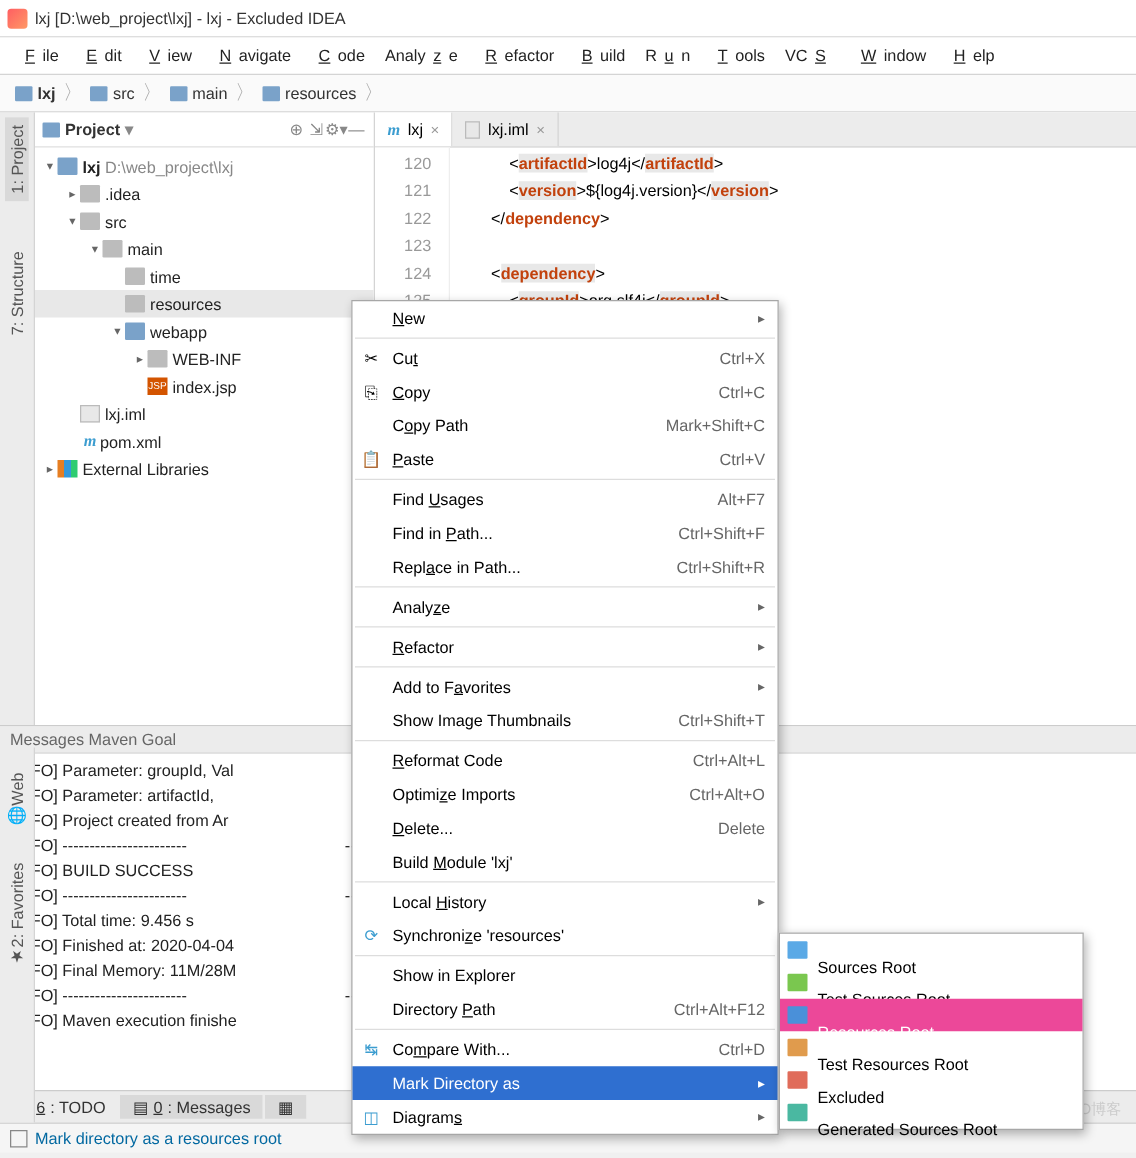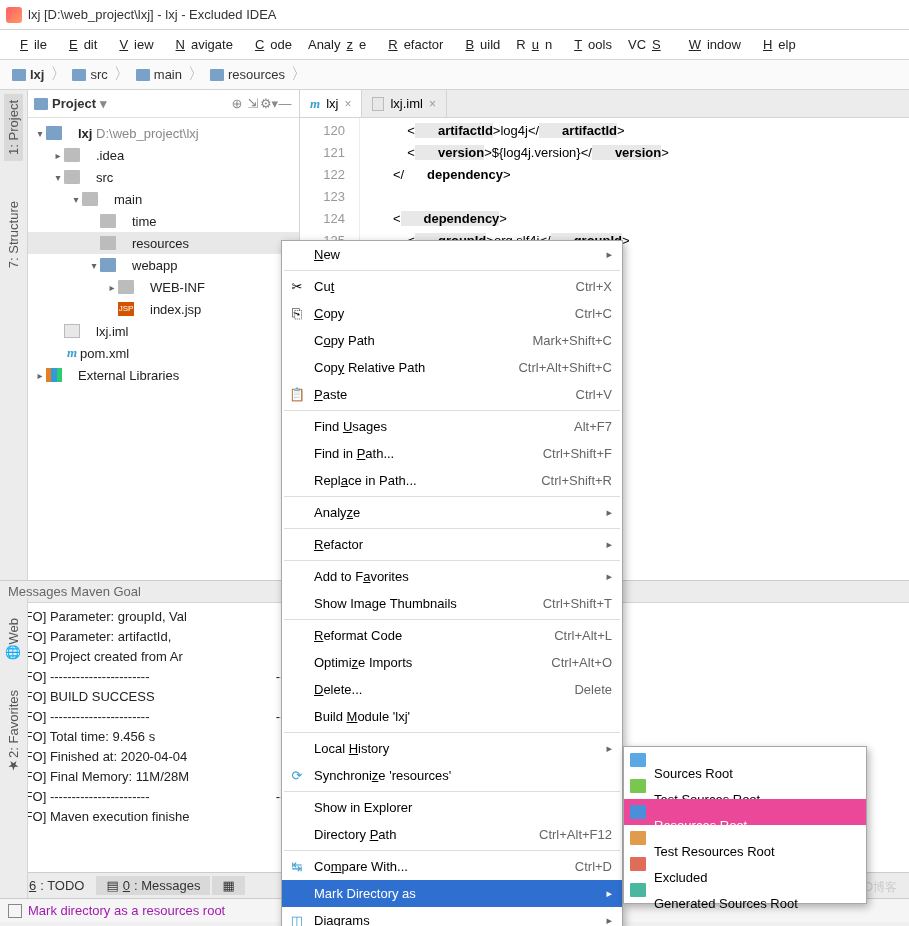--- a/index.html
+++ b/index.html
@@ -29,57 +29,57 @@
 
 .project-pane { background: #fff; border-right: 1px solid #d4d4d4; display: flex; flex-direction: column; }
 .pane-header { height: 28px; display: flex; align-items: center; padding: 0 6px; border-bottom: 1px solid #e0e0e0; gap: 0; }
 .pane-header .pane-title { font-weight: 600; color: #333; flex: 1; display:flex; align-items:center; gap:4px;}
 .pane-header .tool-icon { width:16px; height:16px; color:#888; display:flex; align-items:center; justify-content:center; }
 
 .tree { padding: 4px 0; overflow: hidden; }
 .tree-row { display: flex; align-items: center; height: 22px; padding-left: 6px; white-space: nowrap; }
 .tree-row .ind { display:inline-block; }
 .tree-row .arrow { width: 12px; color: #666; font-size: 10px; text-align:center; }
-.tree-row .icon { width: 16px; height: 14px; margin-right: 16px; display:inline-block; }
+.tree-row .icon { width: 16px; height: 14px; margin-right: 4px; display:inline-block; }
 .icon-folder { background: #bcbcbc; border-radius:1px; }
 .icon-folder-blue { background: #7aa2c9; border-radius:1px; }
 .icon-file { background: #e8e8e8; border: 1px solid #bbb; width:12px; height:14px; }
 .icon-m { color:#3c9dd0; font-weight:bold; font-style:italic; font-family:serif; }
 .icon-lib { background: linear-gradient(90deg,#e67e22 33%,#3498db 33%,#3498db 66%,#2ecc71 66%); }
 .tree-row.sel { background: #e8e8e8; }
 .tree-row .text { color:#222; }
 .tree-row .muted { color:#888; }
 
 
 .editor-area { background:#fff; display:flex; flex-direction:column; }
 .editor-tabs { height:28px; background:#ececec; display:flex; align-items:stretch; border-bottom:1px solid #d4d4d4; }
 .editor-tab { padding:0 10px; display:flex; align-items:center; gap:6px; border-right:1px solid #d4d4d4; background:#ececec; }
 .editor-tab.active { background:#fff; }
 .editor-tab .close { color:#999; font-size:12px; }
 .code-area { position:relative; flex:1; display:flex; font-family: "Consolas", monospace; }
 .gutter { width:60px; background:#fff; color:#999; text-align:right; padding: 2px 14px 0 0; border-right:1px solid #eee;}
 .gutter div { height:22px; line-height:22px; }
 .code-lines { padding: 2px 0 0 4px; }
 .code-lines .ln { height:22px; line-height:22px; white-space:pre; }
-.kw { color:#000000; font-weight:bold;padding-left:23px; }
+.kw { color:#c2410c; font-weight:bold; }
 .bg-tag { background:#e8e8e8; }
 
 
 .messages-pane { border-top: 1px solid #ccc; height: 292px; display:flex; flex-direction:column; }
 .messages-header { height:22px; padding:0 8px; background:#ececec; color:#666; border-bottom:1px solid #d4d4d4; display:flex; align-items:center;}
 .messages-body { flex:1; background:#fff; padding:4px 8px; font-family:"Consolas",monospace; font-size:13px; color:#222; overflow:hidden;}
 .messages-body .mline { height:20px; line-height:20px; white-space:pre; }
 
 
 .bottom-tools { height:26px; background:#ececec; border-top:1px solid #ccc; display:flex; align-items:center; gap:2px; padding:0 4px;}
 .bottom-tools .tool-tab { padding:2px 10px; display:flex; align-items:center; gap:4px; color:#333; }
 .bottom-tools .tool-tab.active { background:#d9d9d9; }
 
 
-.status-bar { height:24px; background:#f5f5f5; border-top:1px solid #ccc; display:flex; align-items:center; padding:0 8px; gap:6px; color:#a21caf;}
+.status-bar { height:24px; background:#f5f5f5; border-top:1px solid #ccc; display:flex; align-items:center; padding:0 8px; gap:6px; color:#0369a1;}
 .status-bar .sqicon { width:14px; height:14px; border:1px solid #888; }
 
 
 .ctx-menu { position:absolute; left:281px; top:240px; width:342px; background:#fff; border:1px solid #a7a7a7; box-shadow: 2px 3px 8px rgba(0,0,0,.3); z-index:10; }
 .ctx-item { height:27px; display:flex; align-items:center; padding:0 10px 0 32px; position:relative; }
 .ctx-item .lbl { flex:1; }
 .ctx-item .sc { color:#666; }
 .ctx-item .sub { color:#666; font-size:11px; margin-left:6px;}
 .ctx-item.hl { background:#2f6fd0; color:#fff; }
 .ctx-item.hl .sc, .ctx-item.hl .sub { color:#fff; }
@@ -327,24 +327,20 @@
   <div class="ctx-item">
       <span class="ico">⎘</span>
       <span class="lbl"><span class="u">C</span>opy</span>
       <span class="sc">Ctrl+C</span>
     </div>
   <div class="ctx-item">
       <span class="lbl">C<span class="u">o</span>py Path</span>
       <span class="sc">Mark+Shift+C</span>
     </div>
   <div class="ctx-item">
-      <span class="lbl">Cop<span class="u">y</span> Relative Path</span>
-      <span class="sc">Ctrl+Alt+Shift+C</span>
-    </div>
-  <div class="ctx-item">
       <span class="ico">📋</span>
       <span class="lbl"><span class="u">P</span>aste</span>
       <span class="sc">Ctrl+V</span>
     </div>
   <div class="ctx-sep"></div>
   <div class="ctx-item">
       <span class="lbl">Find <span class="u">U</span>sages</span>
       <span class="sc">Alt+F7</span>
     </div>
   <div class="ctx-item">

